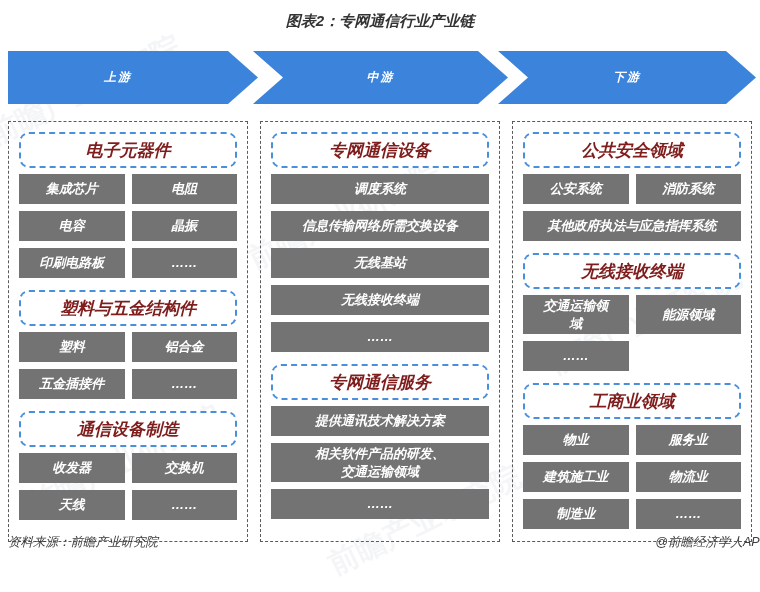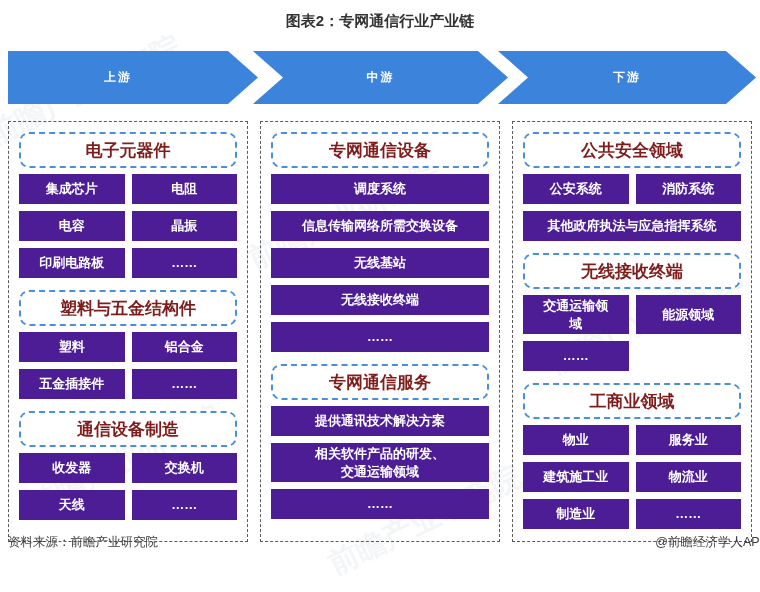--- a/index.html
+++ b/index.html
@@ -18,36 +18,36 @@
   .arrow.chev  { clip-path:polygon(0 0, calc(100% - 30px) 0, 100% 50%, calc(100% - 30px) 100%, 0 100%, 30px 50%); }
 
   .columns { display:flex; gap:12px; margin:17px 8px 0 8px; }
   .col { flex:1; border:1px dashed #5a5a5a; padding:10px 10px; min-height:421px; background:transparent; }
 
   .section + .section { margin-top:12px; }
   .sec-title { border:2px dashed #4a8fdc; border-radius:10px; background:#ffffff;
     height:36px; display:flex; align-items:center; justify-content:center;
     font-size:17px; font-weight:bold; color:#7f1d1d; margin-bottom:6px; }
   .items { display:grid; grid-template-columns:1fr 1fr; gap:7px; }
-  .item { background:#4c1d95; color:#ffffff; min-height:30px; padding:2px 20px;
+  .item { background:#737373; color:#ffffff; min-height:30px; padding:2px 20px;
     display:flex; align-items:center; justify-content:center;
     font-size:13px; font-weight:bold; line-height:1.35; text-align:center; white-space:pre-line; }
   .item.span2 { grid-column:1 / -1; }
 
   .footer { position:absolute; left:8px; right:8px; bottom:8px;
     display:flex; justify-content:space-between; font-size:12.5px; color:#3d3d3d; }
 
   .wm { position:absolute; color:#8fa3b8; opacity:0.10; font-size:30px; font-weight:bold;
     transform:rotate(-26deg); white-space:nowrap; pointer-events:none; z-index:0; }
   .wm1 { top:70px;  left:-20px; }
   .wm2 { top:195px; left:240px; }
   .wm3 { top:300px; left:540px; }
   .wm4 { top:440px; left:20px;  }
   .wm5 { top:500px; left:320px; }
-  .title, .arrows, .columns, .footer { position:relative; z-index:1; }
+  .title, .arrows, .columns, .footer { position:relative; z-index:1;font-style:italic; }
   .arrows { z-index:1; }
 </style>
 </head>
 <body>
 
 <div class="page">
 
   <div class="wm wm1">前瞻产业研究院</div>
   <div class="wm wm2">前瞻产业研究院</div>
   <div class="wm wm3">前瞻产业研究院</div>

